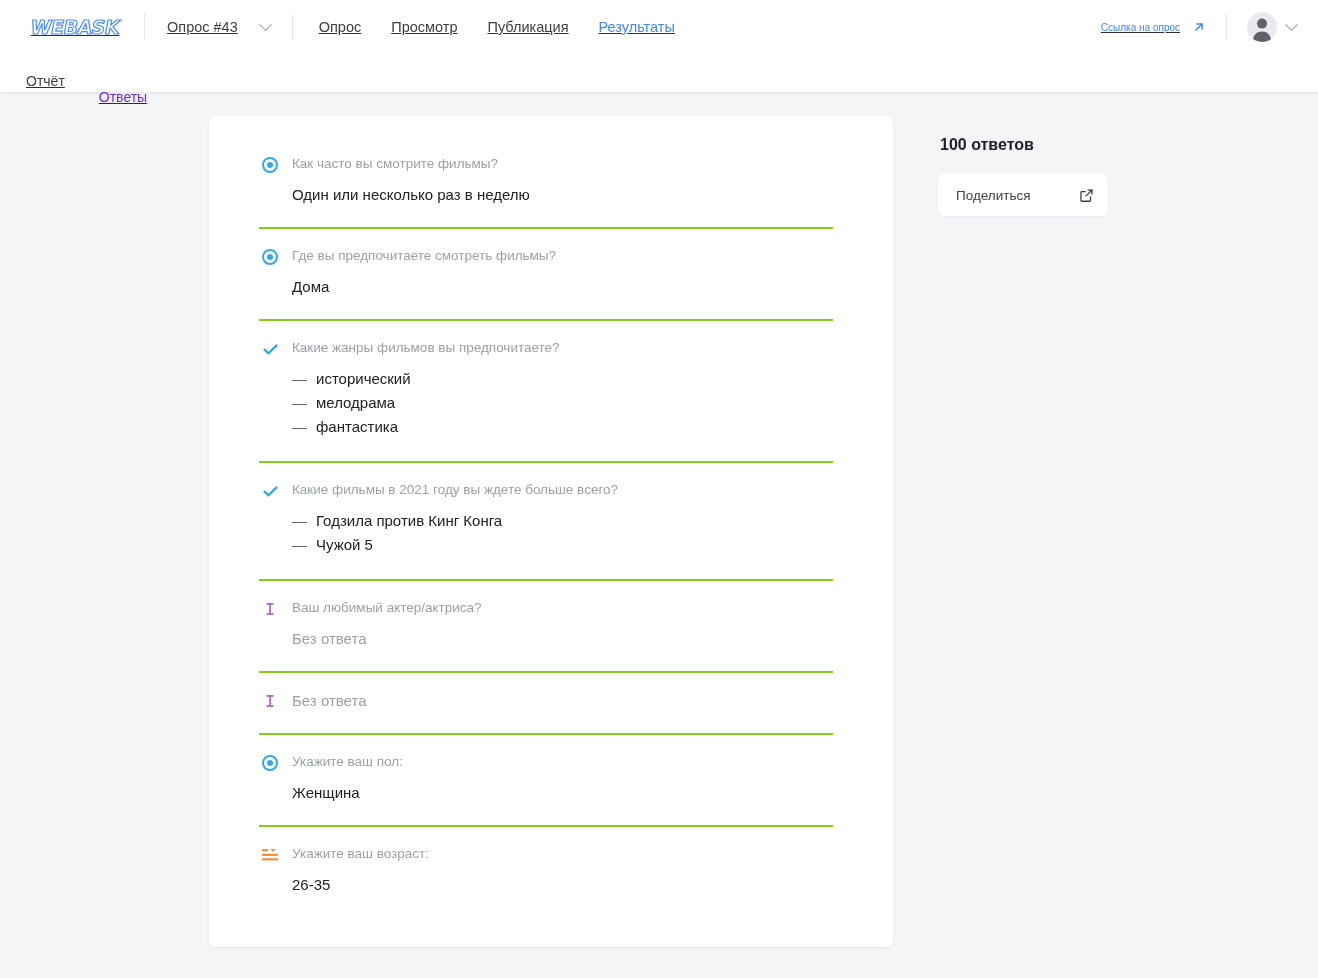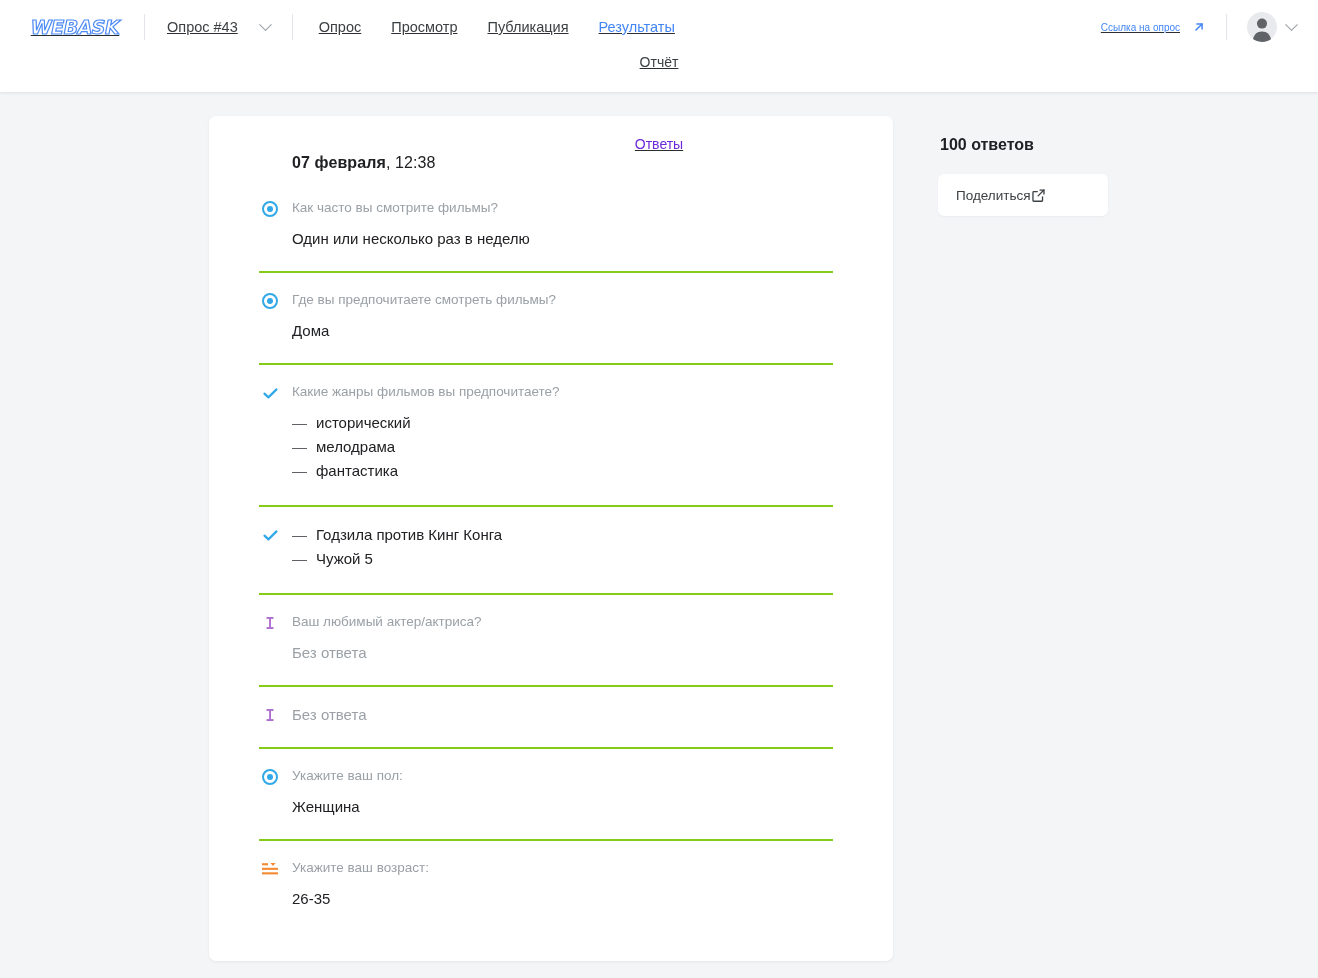--- a/index.html
+++ b/index.html
@@ -106,21 +106,20 @@
     overflow: hidden;
   }
   .avatar svg { display:block; }
 
   .topbar-row2 {
     height: 54px;
     display: flex;
     align-items: center;
     gap: 34px;
     padding: 0 26px;
-    flex-direction: column;
   }
   .topbar-row2 a {
     font-size: 14px;
     color: #3c4043;
     text-decoration: none;
     cursor: pointer;
   }
   .topbar-row2 a.active { color: #6d28d9; margin-top: 32px; }
 
   
@@ -195,20 +194,21 @@
   }
   .side-title {
     font-size: 16px;
     font-weight: 700;
     color: #202124;
     margin: 0 0 20px 2px;
   }
   .side-btn {
     display: flex;
     align-items: center;
+    justify-content: space-between;
     background: #ffffff;
     border-radius: 6px;
     height: 42px;
     padding: 0 14px 0 18px;
     margin-bottom: 1px;
     font-size: 13.5px;
     color: #3c4043;
     cursor: pointer;
     box-shadow: 0 1px 2px rgba(40,50,70,.05);
   }
@@ -268,23 +268,20 @@
   <div class="topbar-row2">
     <a>Отчёт</a>
     <a class="active">Ответы</a>
   </div>
 </div>
 
 <div class="page">
 
   <div class="card">
 
-    <div class="resp-date">
-      <span class="d">07 февраля</span><span class="t">, 12:38</span>
-    </div>
 
     <div class="qrow">
       <span class="q-icon">
         <svg width="16" height="16" viewBox="0 0 16 16">
           <circle cx="8" cy="8" r="7" fill="none" stroke="#31a8e8" stroke-width="2"></circle>
           <circle cx="8" cy="8" r="3" fill="#31a8e8"></circle>
         </svg>
       </span>
       <div class="q-label">Как часто вы смотрите фильмы?</div>
       <div class="a-text">Один или несколько раз в неделю</div>
@@ -323,20 +320,21 @@
           </li>
       </ul>
     </div>
 
     <div class="qrow">
       <span class="q-icon">
         <svg width="17" height="17" viewBox="0 0 17 17" fill="none" stroke="#31a8e8" stroke-width="2.2" stroke-linecap="round" stroke-linejoin="round">
           <path d="M2.5 8.6 L6.4 12.4 L14.5 4.4"></path>
         </svg>
       </span>
+      <div class="q-label">Какие фильмы в 2021 году вы ждете больше всего?</div>
       <ul class="a-list">
         <li>
             <span class="dash">—</span>
             <span>Годзила против Кинг Конга</span>
           </li>
         <li>
             <span class="dash">—</span>
             <span>Чужой 5</span>
           </li>
       </ul>

